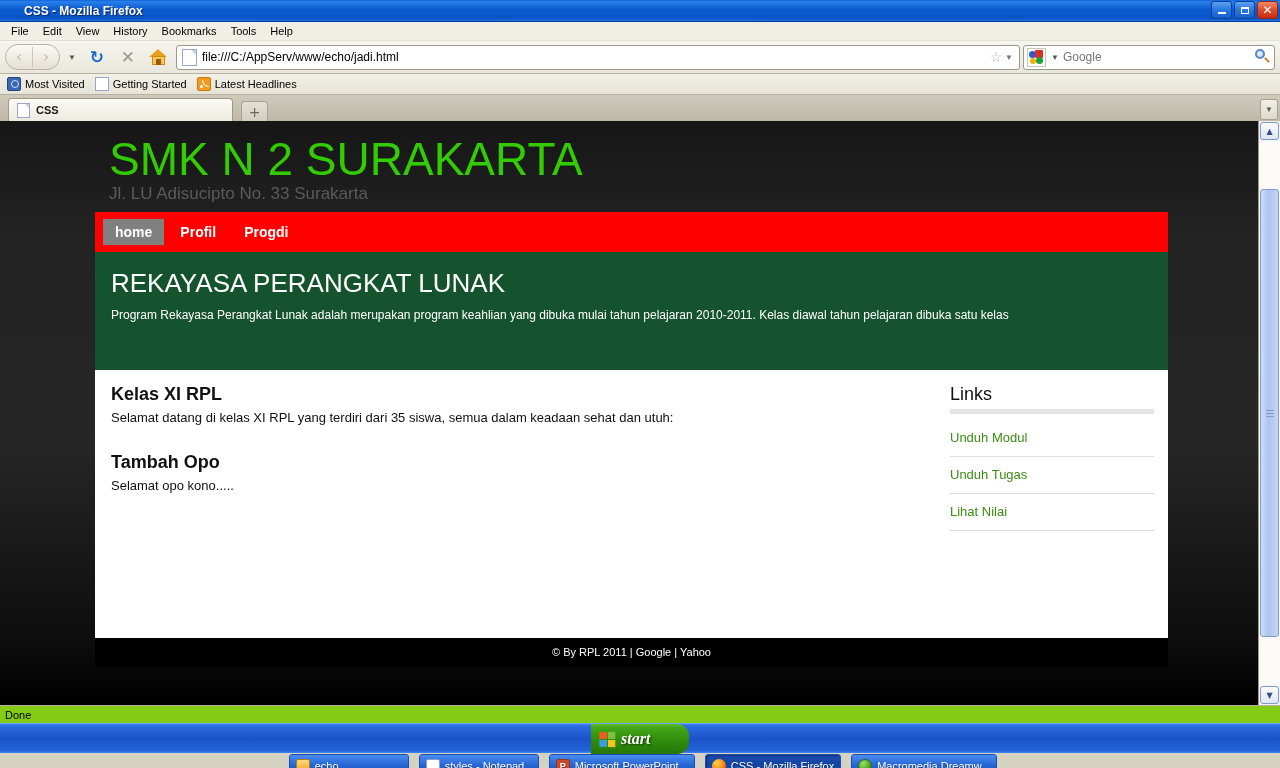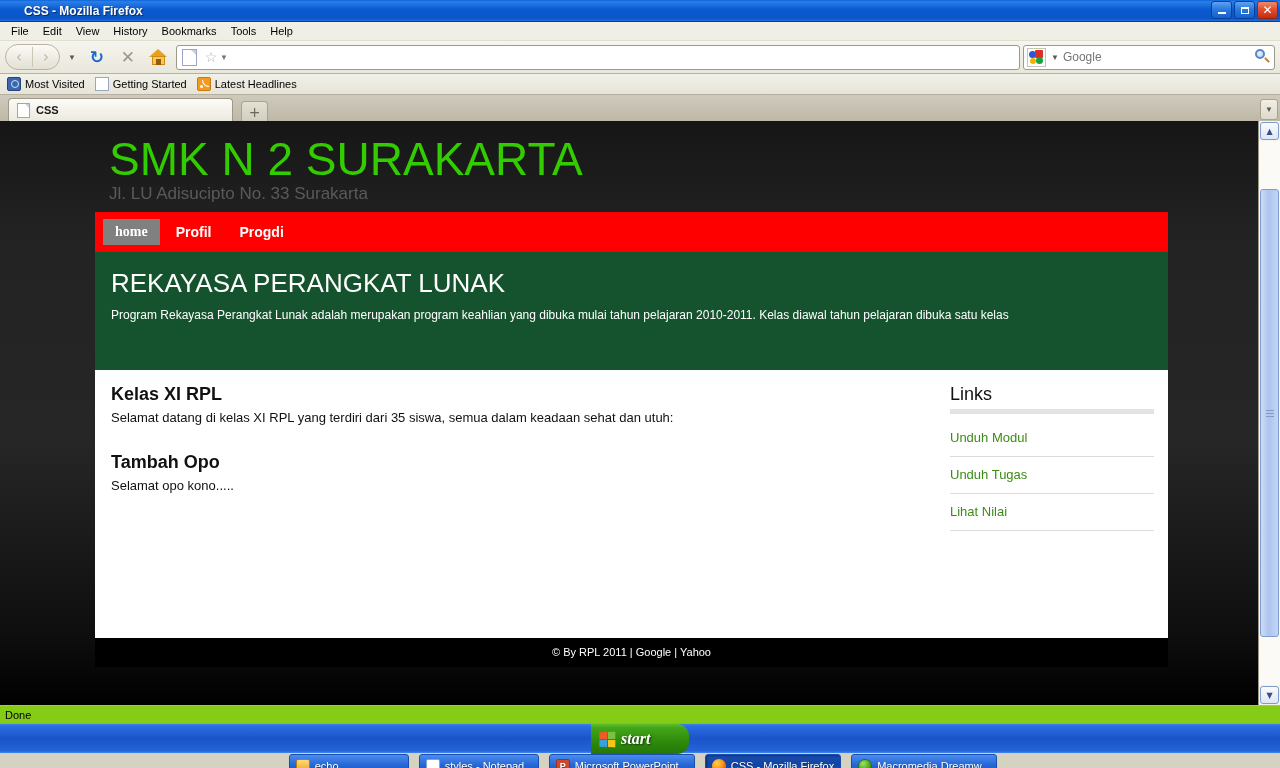--- a/index.html
+++ b/index.html
@@ -227,21 +227,21 @@
     font-family: "Liberation Sans", sans-serif;
   }
   .navmenu {
     background: #f00; height: 40px; display:flex; align-items:center;
     padding-left: 8px; gap: 4px;
   }
   .navmenu a {
     color: #fff; font-size: 14px; font-weight: bold; text-decoration:none;
     padding: 5px 12px; display:inline-block; cursor:pointer;
   }
-  .navmenu a.active { background: #808080; font-family: Liberation Serif, serif; }
+  .navmenu a.active { background: #808080; }
 
   .banner { background: #14532d; padding: 16px 16px 20px 16px; height: 118px; }
   .banner h1 { color:#fff; font-size: 26px; font-weight: normal; line-height:1.2; }
   .banner p { color:#fff; font-size: 12px; margin-top: 8px; line-height:1.4; }
 
   .content-wrap { background:#fff; display:flex; min-height: 268px; }
   .main-col { flex: 1 1 auto; padding: 14px 16px 16px 16px; }
   .main-col h2 { font-size: 18px; color:#111; margin-bottom: 4px; }
   .main-col p { font-size: 13px; color:#111; line-height:1.45; }
   .block-gap { height: 24px; }
@@ -411,20 +411,21 @@
   <span class="navbtn">
     <span class="icon-home">
       <i class="home-roof"></i>
         <i class="home-body"></i>
         <i class="home-door"></i>
     </span>
   </span>
 
   <div class="urlbar">
     <span class="url-favicon"></span>
+    <span class="url-text">file:///C:/AppServ/www/echo/jadi.html</span>
     <span class="star">☆</span>
     <span class="url-caret">▼</span>
   </div>
 
   <div class="searchbar">
     <span class="g-icon">
       <i class="g-b g1"></i>
         <i class="g-b g2"></i>
         <i class="g-b g3"></i>
         <i class="g-b g4"></i>

